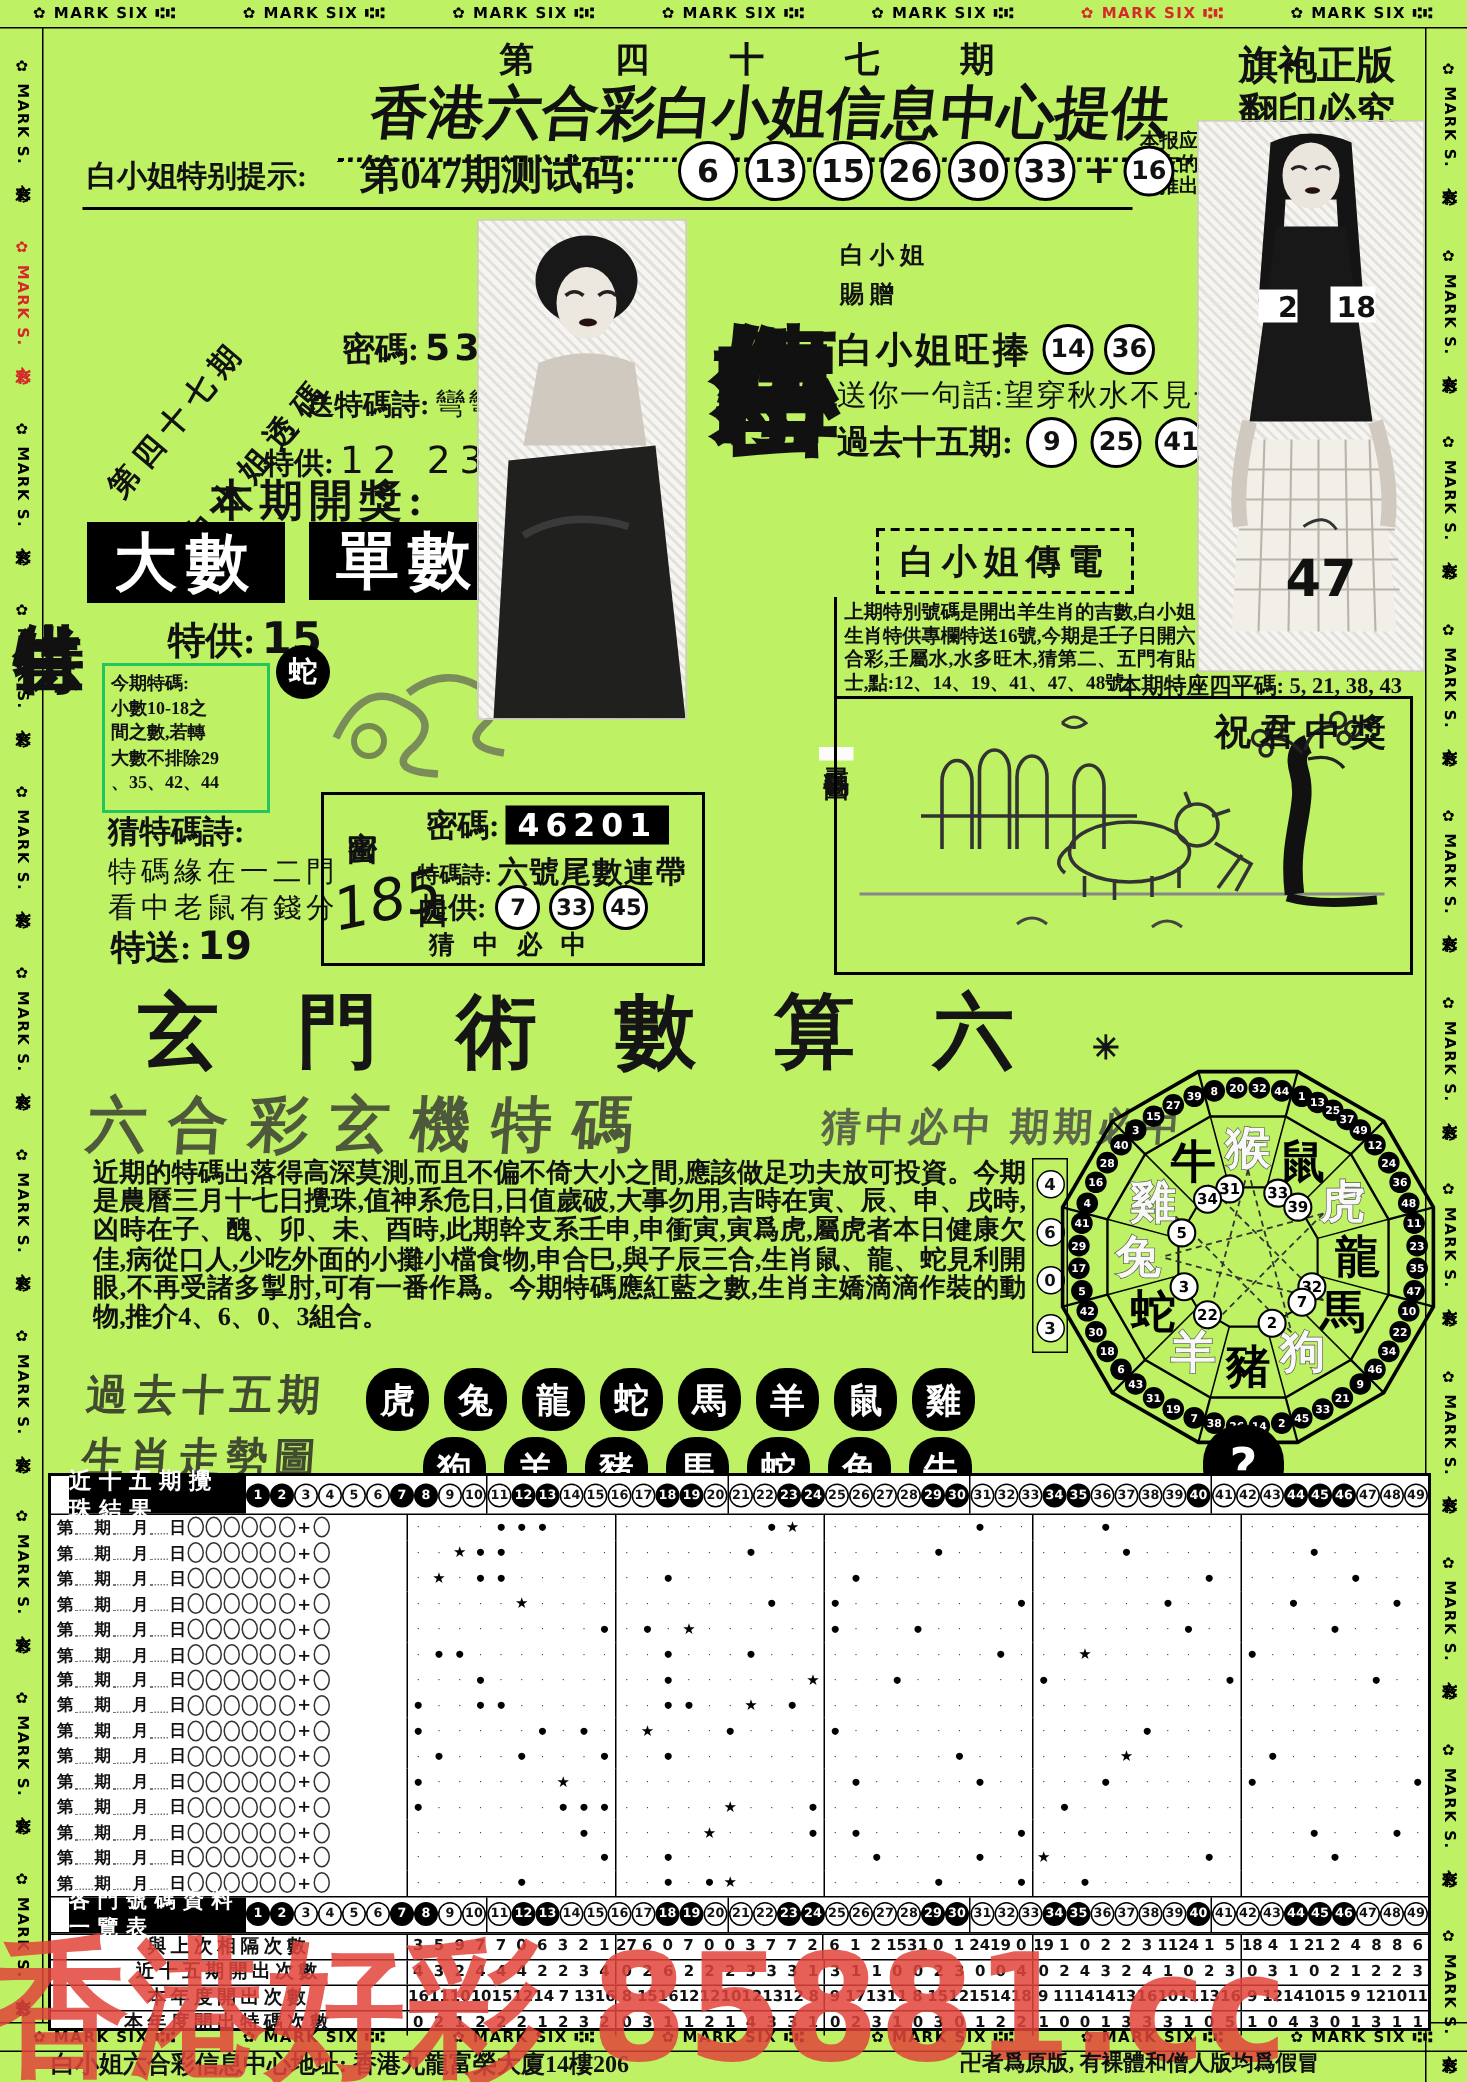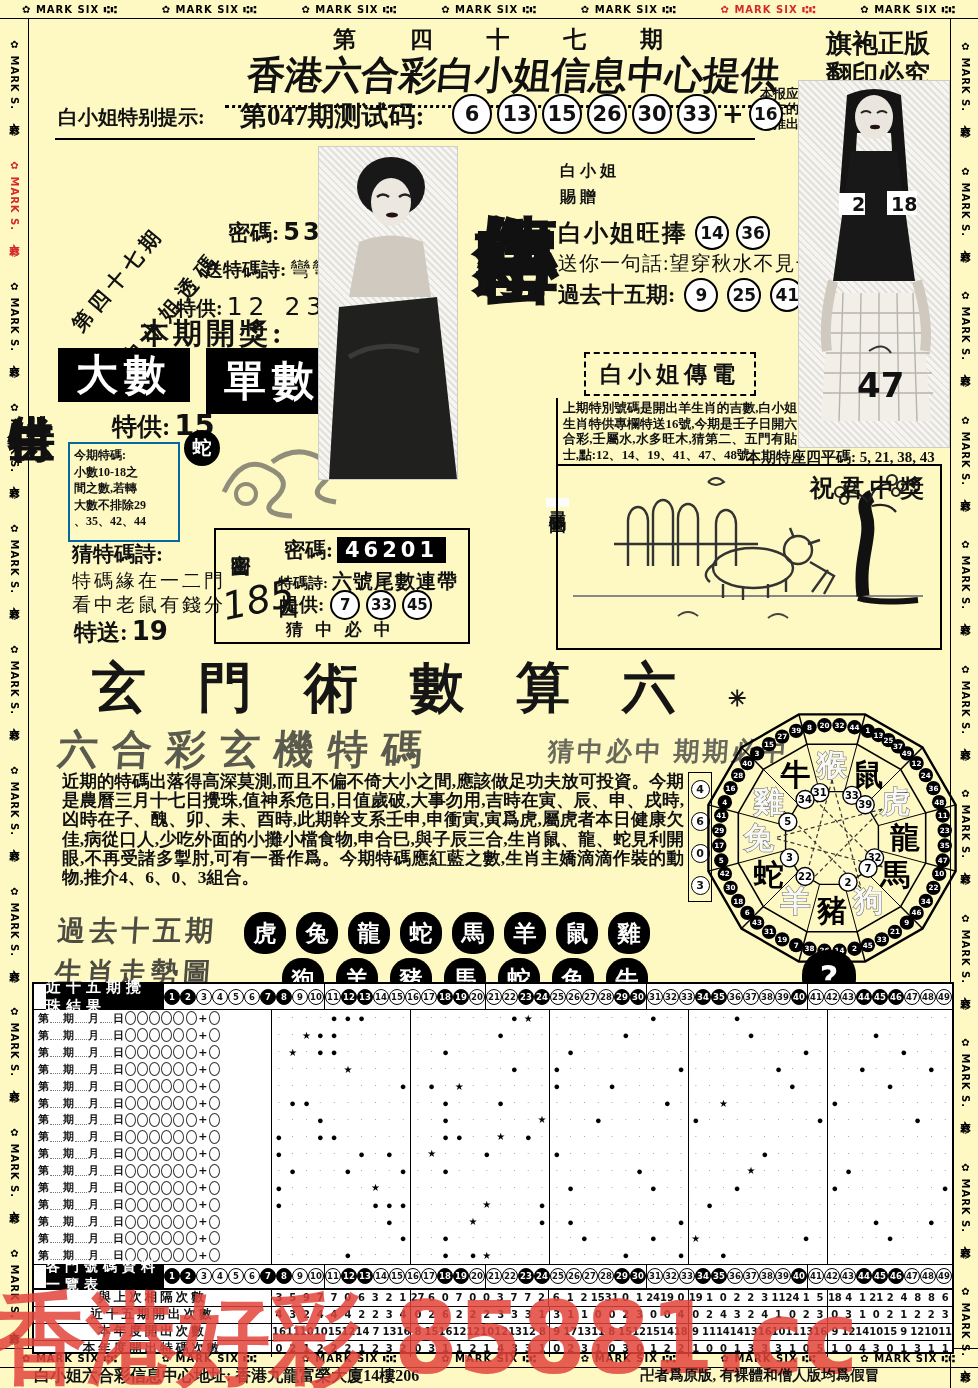--- a/index.html
+++ b/index.html
@@ -1,16 +1,16 @@
 <!DOCTYPE html>
 <html><head>
 <meta charset="utf-8">
 <style>
   html,body{margin:0;padding:0;background:#888;}
-  #page{position:relative;width:978px;height:1388px;background:#fef9c3;overflow:hidden;
+  #page{position:relative;width:978px;height:1388px;background:#bef264;overflow:hidden;
         font-family:"Liberation Serif",serif;color:#111;margin:0 auto;}
   .abs{position:absolute;}
   .b{font-weight:bold;}
   .san{font-family:"DejaVu Sans",sans-serif;}
 
   
   .strip{display:flex;align-items:center;justify-content:space-around;overflow:hidden;
          font-family:"DejaVu Sans",sans-serif;font-size:10px;font-weight:bold;color:#000;}
   .strip.h{flex-direction:row;}
   .strip.v{flex-direction:column;}
@@ -162,35 +162,35 @@
   <div class="abs" style="left:204px;top:256px;">
     <span class="b" style="font-size:19px;">送特碼詩:</span>
     <span style="font-size:20px;letter-spacing:2px;">彎彎曲曲八字形</span>
   </div>
   <div class="abs" style="left:176px;top:292px;">
     <span class="b" style="font-size:20px;">特供:</span>
     <span class="san" style="font-size:25px;letter-spacing:6px;">12  23  37  42</span>
   </div>
   <div class="abs b" style="left:140px;top:314px;font-size:29px;letter-spacing:4px;">本期開獎:</div>
   <div class="abs blockcap" style="left:58px;top:348px;width:132px;height:54px;">大數</div>
-  <div class="abs blockcap" style="left:206px;top:348px;width:132px;height:66px;">單數</div>
+  <div class="abs blockcap" style="left:206px;top:348px;width:132px;height:52px;">單數</div>
   <div class="abs" style="left:112px;top:408px;">
     <span class="b" style="font-size:25px;">特供:</span>
     <span class="san b" style="font-size:29px;">15</span>
   </div>
 
   <div class="abs" style="left:184px;top:430px;width:36px;height:36px;background:#000;border-radius:50%;display:flex;align-items:center;justify-content:center;color:#fff;font-size:19px;font-weight:bold;">
     <span>蛇</span>
   </div>
   <svg class="abs" style="left:212px;top:432px;" width="140" height="92" viewBox="0 0 140 92">
     <path d="M12 60 q18 -38 44 -24 q26 12 8 30 q-20 16 16 18 M60 30 q24 -18 48 -4 q18 12 2 26 q-14 14 14 18" fill="none" stroke="#555" stroke-width="5" opacity=".65"></path>
     <circle cx="34" cy="62" r="10" fill="none" stroke="#444" stroke-width="4" opacity=".6"></circle>
   </svg>
 
-  <div class="abs b" style="left:68px;top:442px;width:100px;height:90px;border:2px solid #0369a1;padding:3px 4px;font-size:12px;line-height:16.5px;">
+  <div class="abs b" style="left:68px;top:442px;width:100px;height:90px;border:2px solid #22c55e;padding:3px 4px;font-size:12px;line-height:16.5px;">
     <div>今期特碼:</div>
     <div>小數10-18之</div>
     <div>間之數,若轉</div>
     <div>大數不排除29</div>
     <div>、35、42、44</div>
   </div>
 
   <div class="abs b" style="left:72px;top:540px;font-size:21px;">猜特碼詩:</div>
   <div class="abs" style="left:72px;top:568px;font-size:19px;letter-spacing:3px;">特碼緣在一二門</div>
   <div class="abs" style="left:72px;top:592px;font-size:19px;letter-spacing:3px;">看中老鼠有錢分</div>

